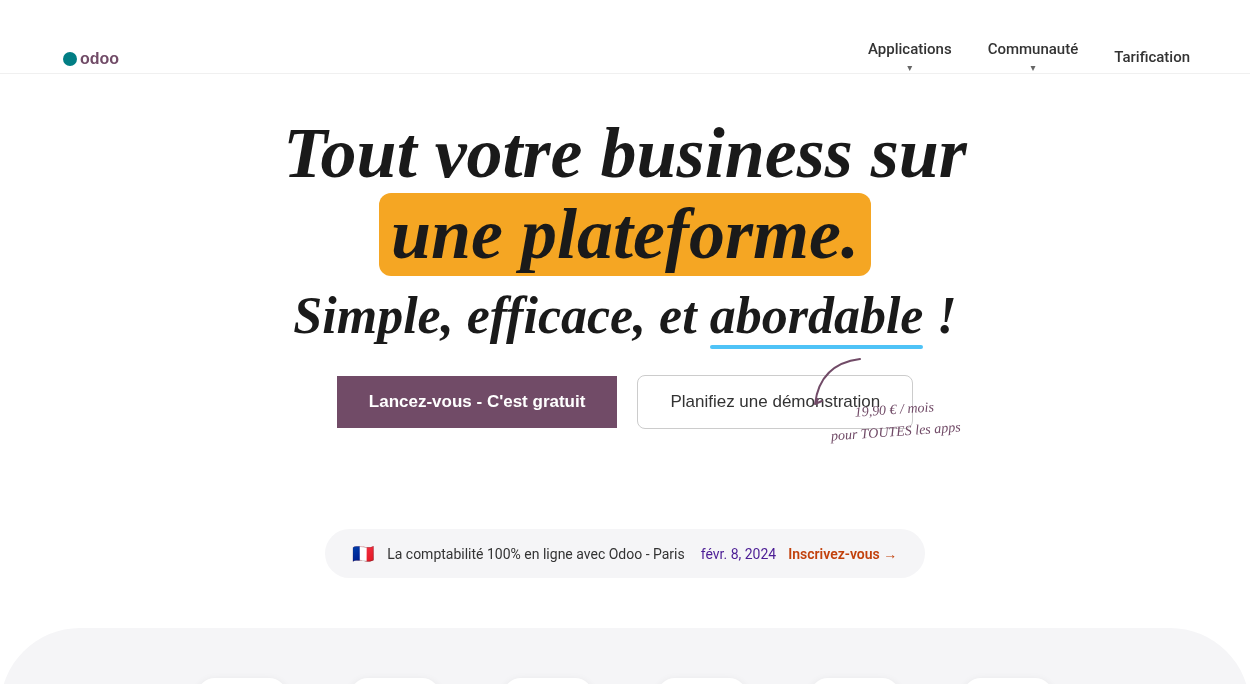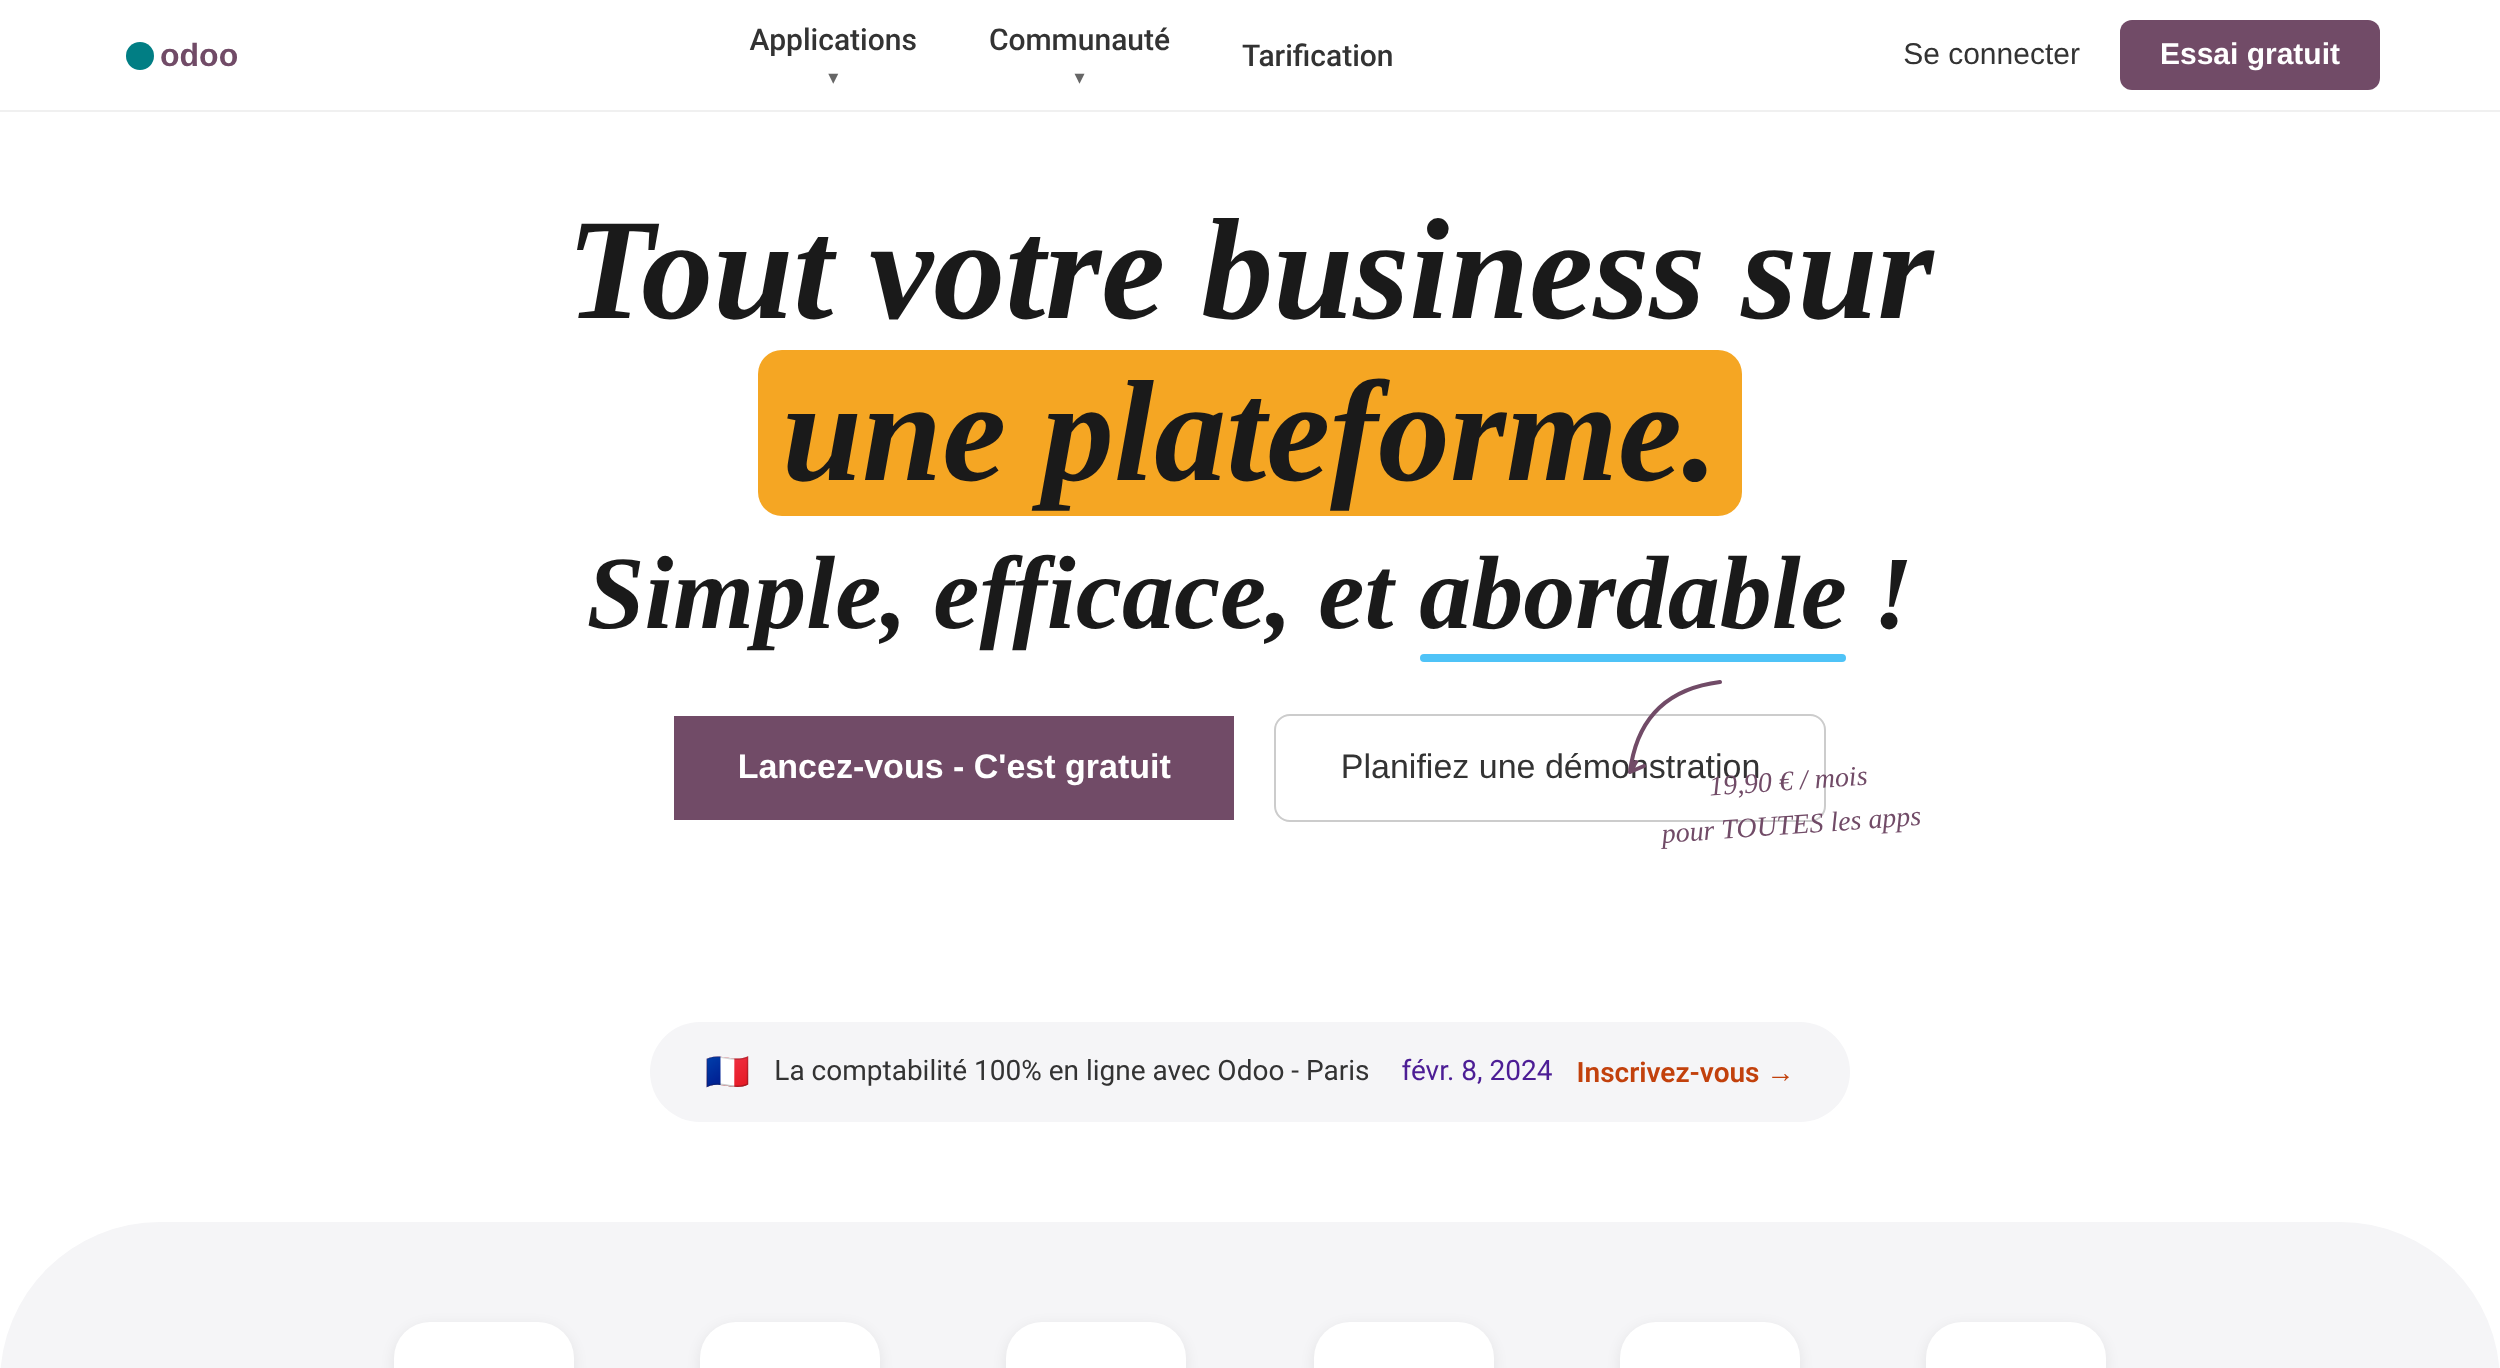--- a/index.html
+++ b/index.html
@@ -7,24 +7,24 @@
       font-family: -apple-system, BlinkMacSystemFont, 'Segoe UI', Roboto, sans-serif;
       background: #fff;
       width: 1250px;
       min-height: 684px;
       overflow-x: hidden;
     }
 
     
     nav {
       display: flex;
-      align-items: center;
+      align-items: flex-end;
       justify-content: space-between;
       padding: 0 60px;
-      height: 56px;
+      height: 74px;
       background: #fff;
       border-bottom: 1px solid #f0f0f0;
     }
     .nav-center {
       display: flex;
       align-items: center;
       gap: 36px;
     }
     .nav-item {
       display: flex;
@@ -214,24 +214,20 @@
     </div>
     <div class="nav-item">
       <span>Communauté</span>
       <span class="chevron">▾</span>
     </div>
     <div class="nav-item">
       <span>Tarification</span>
     </div>
   </div>
 
-  <div class="nav-right">
-    <button class="btn-login">Se connecter</button>
-    <button class="btn-trial">Essai gratuit</button>
-  </div>
 </nav>
 
 <section class="hero">
   <div>
     <h1 class="hero-title">
       <span>Tout votre business sur</span>
       <span class="highlight">une plateforme.</span>
     </h1>
   </div>
   <div>

